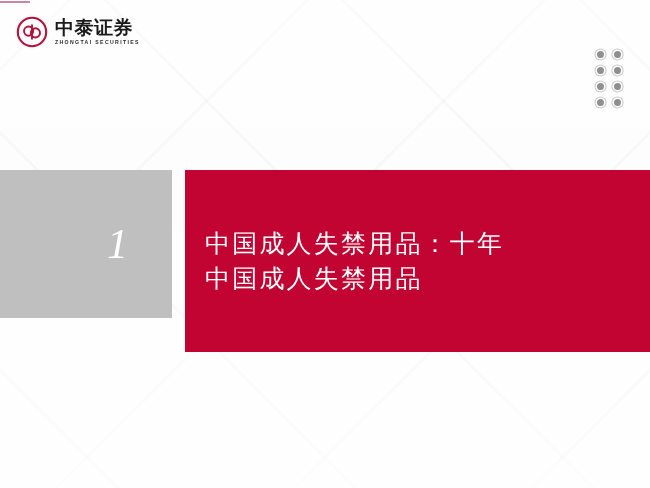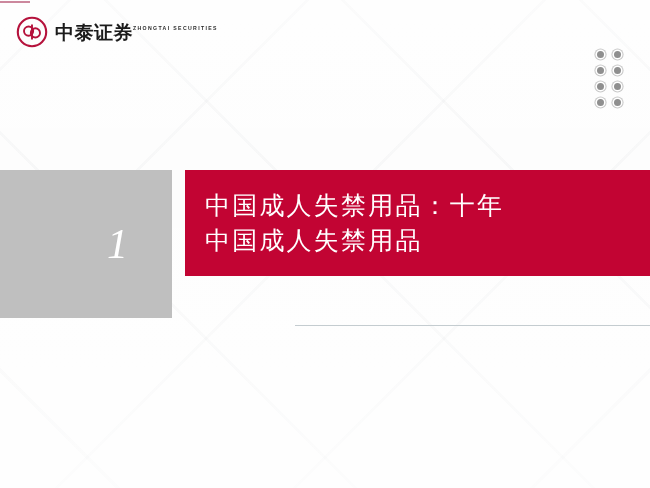--- a/index.html
+++ b/index.html
@@ -72,21 +72,21 @@
     gap: 7px;
     z-index: 6;
   }
   .logo-mark {
     width: 32px;
     height: 32px;
     flex: 0 0 32px;
   }
   .logo-text {
     display: flex;
-    flex-direction: row;
+    flex-direction: column;
     justify-content: flex-start;
     line-height: 1;
   }
   .logo-cn {
     font-family: "DejaVu Sans", sans-serif;
     font-size: 19px;
     font-weight: 700;
     color: #1b1b1b;
     letter-spacing: 0.5px;
   }
@@ -146,21 +146,21 @@
     color: #ffffff;
     line-height: 1;
   }
 
   
   .title-banner {
     position: absolute;
     left: 185px;
     top: 170px;
     width: 465px;
-    height: 106px;
+    height: 182px;
     background: #c20433;
     z-index: 4;
     display: flex;
     flex-direction: column;
     justify-content: center;
   }
   .title-banner .title-line {
     font-family: "DejaVu Serif", "Liberation Serif", serif;
     font-size: 25px;
     font-weight: 400;

